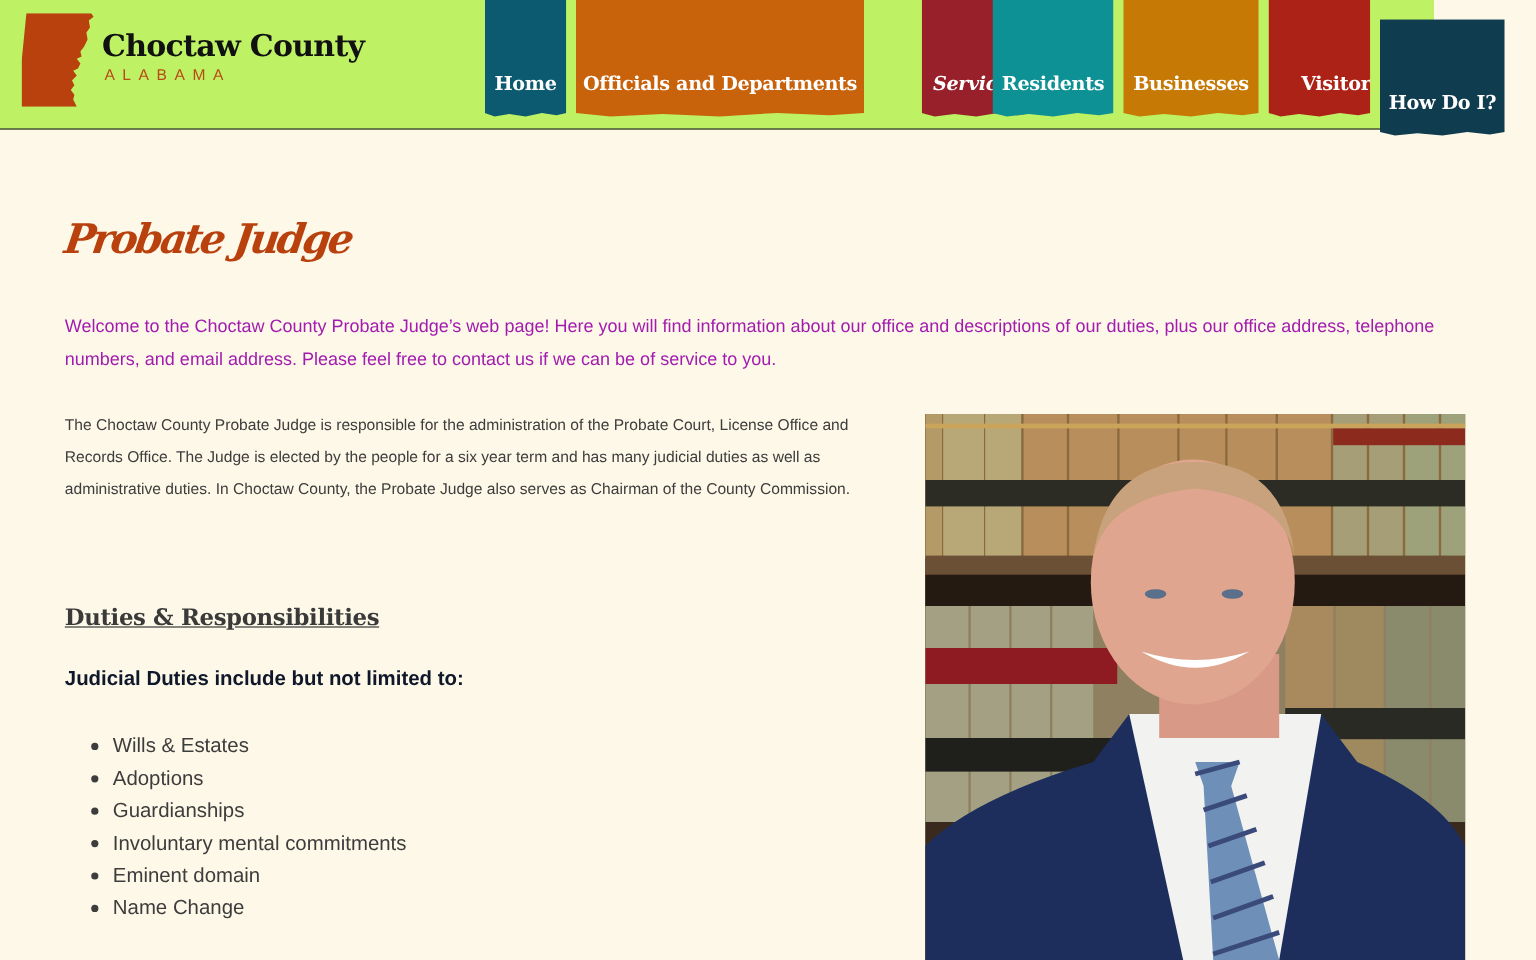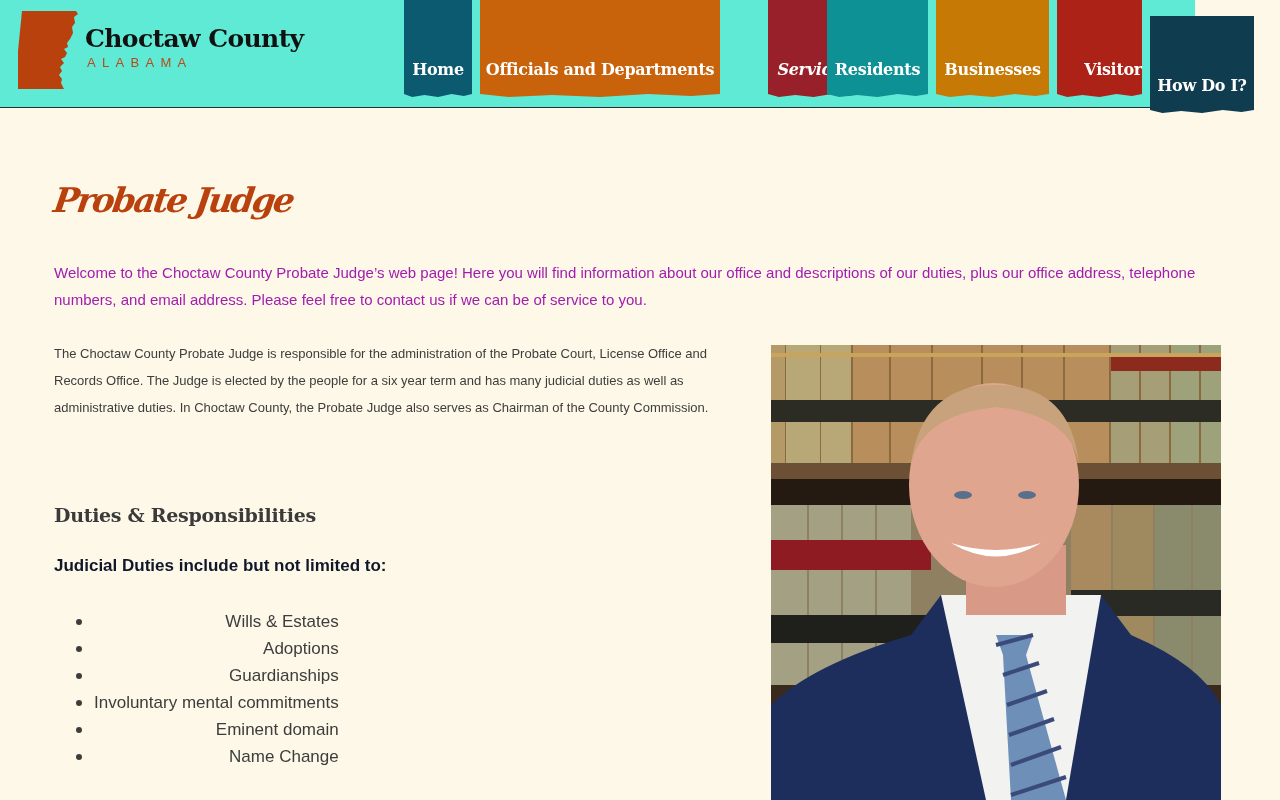--- a/index.html
+++ b/index.html
@@ -5,21 +5,21 @@
   * { box-sizing: border-box; margin: 0; padding: 0; }
   html, body { width: 1280px; height: 800px; overflow: hidden; }
   body {
     background: #fdf8e7;
     font-family: "Liberation Sans", sans-serif;
     color: #3a3a3a;
     position: relative;
   }
   .header {
     position: absolute; left: 0; top: 0; width: 1195px; height: 108px;
-    background: #5eead4;
+    background: #bef264;
     border-bottom: 1px solid #2b2b2b;
   }
   .logo { position: absolute; left: 18px; top: 11px; display: block; }
   .logo-map { position: absolute; left: 0; top: 0; width: 62px; height: 78px; }
   .logo-title {
     position: absolute; left: 67px; top: 13px; white-space: nowrap;
     font-family: "DejaVu Serif", serif; font-weight: bold;
     font-size: 25px; color: #111; letter-spacing: -0.6px;
   }
   .logo-sub {
@@ -47,28 +47,28 @@
     position: absolute; left: 54px; top: 259px; width: 1180px;
     font-size: 15px; line-height: 27px; color: #a21caf;
   }
   .para2 {
     position: absolute; left: 54px; top: 340px; width: 690px;
     font-size: 13px; line-height: 27px; color: #3d3d3d;
   }
   .section-heading {
     position: absolute; left: 54px; top: 504px;
     font-family: "DejaVu Serif", serif; font-weight: bold; font-size: 19px;
-    color: #3a3a3a; letter-spacing: -0.3px;
+    color: #3a3a3a; letter-spacing: -0.3px; text-decoration: underline;
   }
   .sub-heading {
     position: absolute; left: 54px; top: 556px;
     font-weight: bold; font-size: 17px; color: #0f172a;
   }
   .duties-list {
-    position: absolute; left: 94px; top: 608px; list-style: none; text-align: right;
+    position: absolute; left: 94px; top: 608px; list-style: none;
   }
   .duties-list li {
     position: relative; font-size: 17px; line-height: 27px; color: #3d3d3d;
   }
   .duties-list li::before {
     content: ""; position: absolute; left: -18px; top: 11px;
     width: 6px; height: 6px; border-radius: 50%; background: #3d3d3d;
   }
   .portrait {
     position: absolute; left: 771px; top: 345px; width: 450px; height: 455px;

